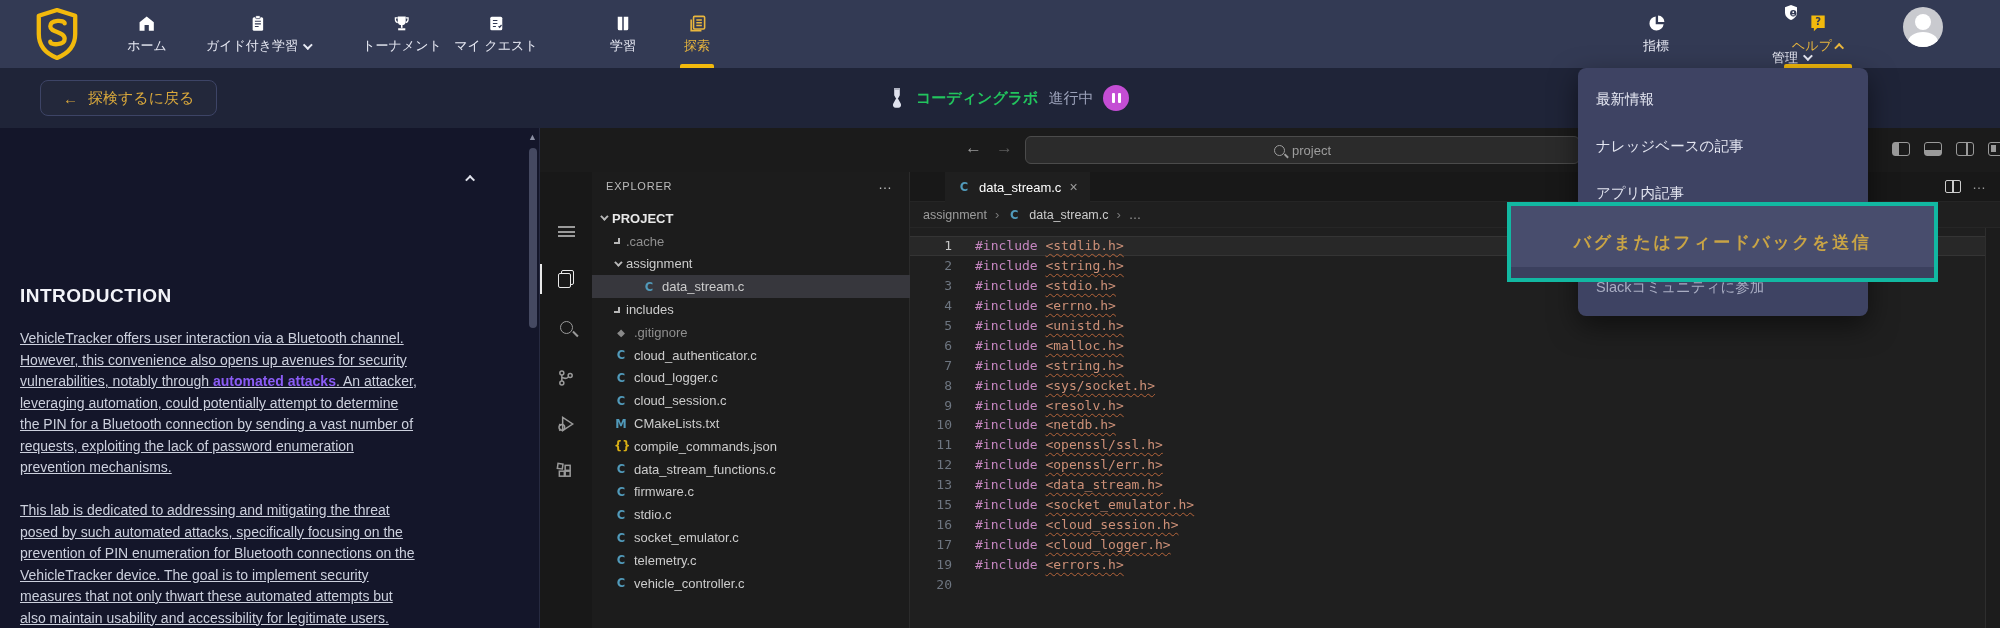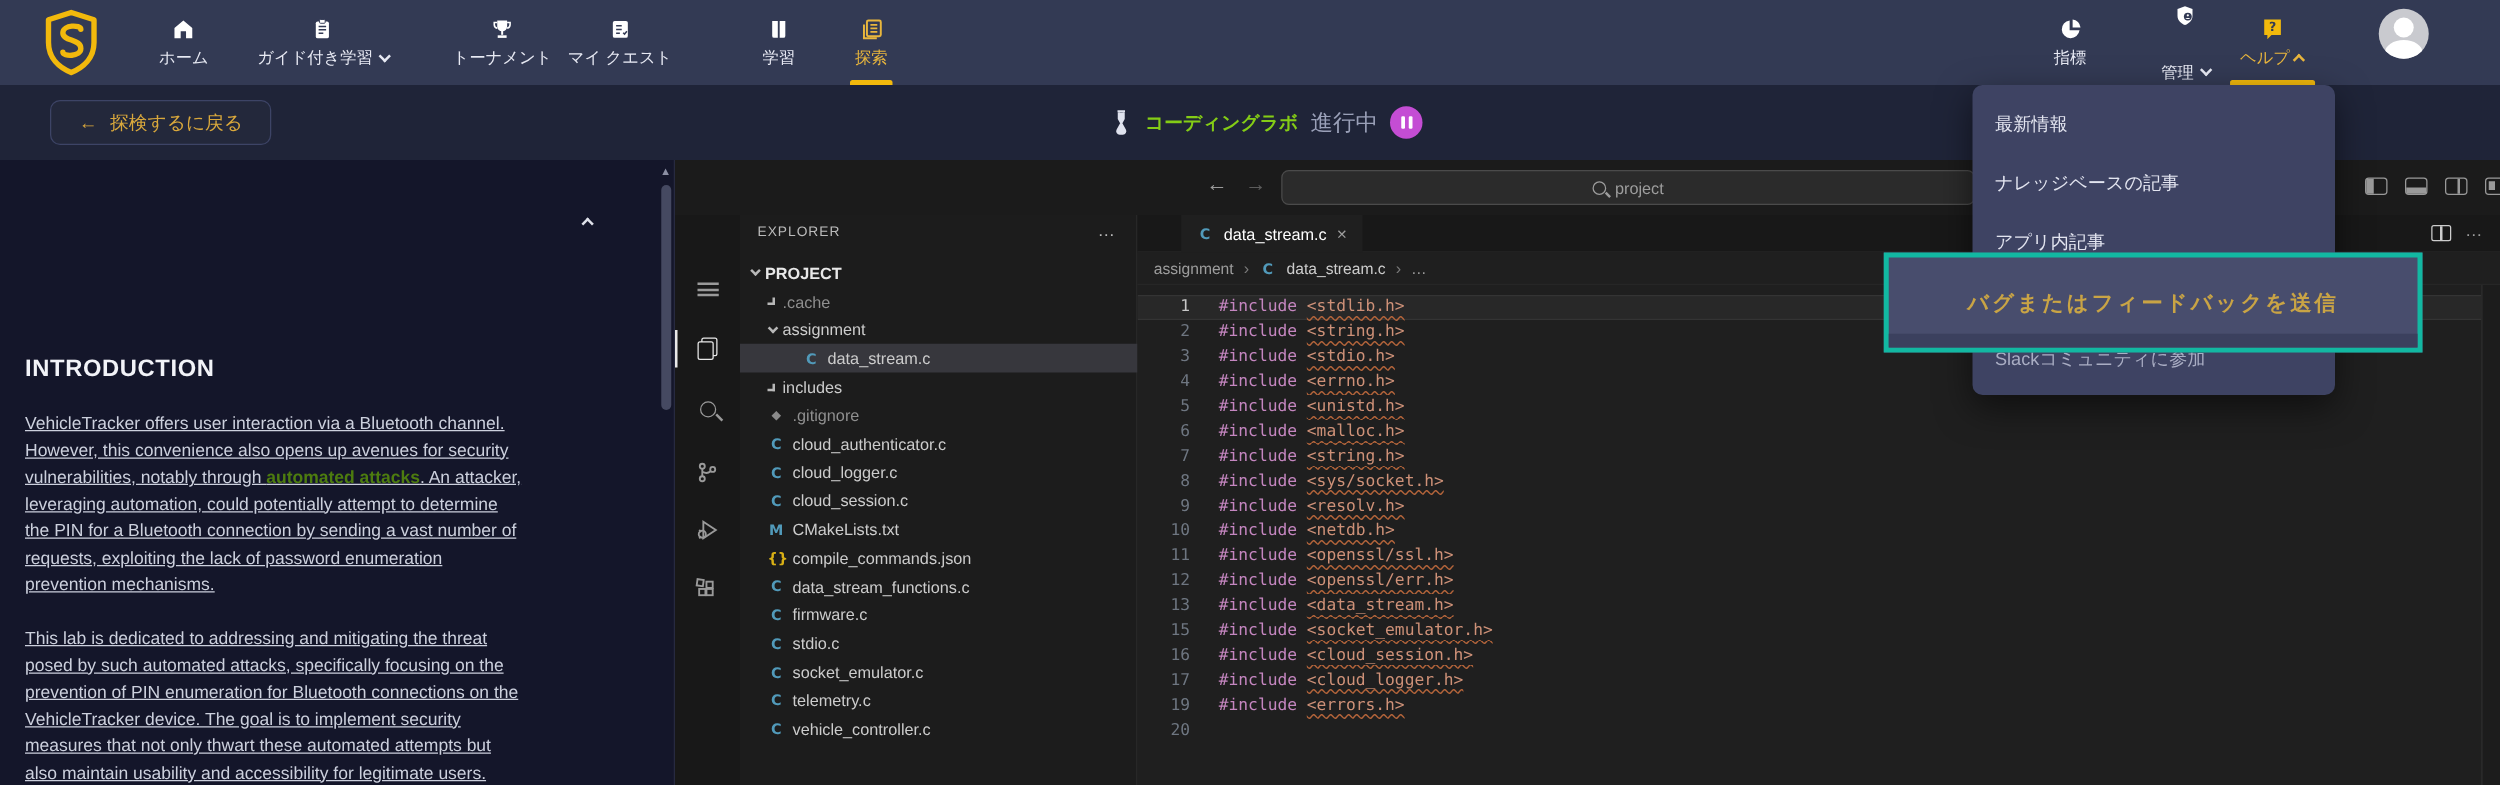--- a/index.html
+++ b/index.html
@@ -26,33 +26,33 @@
   .avatar .head { position:absolute; left:12px; top:7px; width:16px; height:16px; border-radius:50%; background:#fff; }
   .avatar .body { position:absolute; left:5px; top:25px; width:30px; height:20px; border-radius:50% 50% 0 0; background:#fff; }
 
   
   .subheader { position:absolute; left:0; top:68px; width:2000px; height:60px; background:#1f2438; }
   .back-btn { position:absolute; left:40px; top:12px; height:36px; padding:0 22px;
     display:flex; align-items:center; gap:10px; color:#d9a83c; font-size:15px;
     border:1px solid #3d4466; border-radius:8px; background:rgba(255,255,255,0.02); cursor:pointer; white-space:nowrap; }
   .lab-status { position:absolute; left:888px; top:0; height:60px; display:flex; align-items:center; gap:10px; }
   .lab-status .flask { width:18px; height:20px; }
-  .lab-status .t1 { color:#84cc16; font-weight:bold; font-size:15px; white-space:nowrap; }
-  .lab-status .t2 { color:#9aa0b8; font-size:18px; white-space:nowrap; }
+  .lab-status .t1 { color:#22c55e; font-weight:bold; font-size:15px; white-space:nowrap; }
+  .lab-status .t2 { color:#9aa0b8; font-size:15px; white-space:nowrap; }
   .pause-btn { width:26px; height:26px; border-radius:50%; background:#c44dd4; position:relative; cursor:pointer; }
   .pause-btn i { position:absolute; top:8px; width:3px; height:10px; background:#fff; border-radius:1px; }
   .pause-btn i.l { left:9px; } .pause-btn i.r { left:15px; }
 
   
   .left-panel { position:absolute; left:0; top:128px; width:540px; height:500px; background:#14162a; border-right:1px solid #272a40; }
   .lp-h { position:absolute; left:20px; color:#f2f3f8; font-size:19px; font-weight:bold; letter-spacing:0.5px; }
   .lp-collapse { position:absolute; left:468px; top:40px; color:#dfe1ea; }
   .lp-collapse .chev { border-color:#dfe1ea; }
   .lp-body { position:absolute; left:20px; width:478px; color:#ccd0dd; font-size:14px; line-height:21.5px; white-space:pre-line;text-decoration:underline; }
-  .lp-body b { color:#4d7c0f; }
+  .lp-body b { color:#8b5cf6; }
   .lp-scroll { position:absolute; left:526px; top:128px; width:14px; height:500px; }
   .lp-scroll .arr { position:absolute; left:2px; top:4px; color:#8b8fa3; font-size:9px; }
   .lp-scroll .thumb { position:absolute; left:3px; top:20px; width:8px; height:180px; background:#454961; border-radius:4px; }
 
   
   .vscode { position:absolute; left:540px; top:128px; width:1460px; height:500px; background:#1f1f1f; }
   .titlebar { position:absolute; left:0; top:0; width:1460px; height:44px; background:#1b1b1b; }
   .hist-arrows { position:absolute; left:425px; top:10px; font-size:17px; letter-spacing:14px; color:#9a9a9a; }
   .hist-arrows .fwd { color:#5c5c5c; }
   .cmd-center { position:absolute; left:485px; top:8px; width:555px; height:28px; background:#2b2b2b;
@@ -218,21 +218,21 @@
           <span class="nico">
             <svg viewBox="0 0 24 24" width="19" height="19">
               <path d="M11 3a9 9 0 1 0 10 10H11z" fill="#fff"></path>
               <path d="M14 2a9 9 0 0 1 8 8h-8z" fill="#fff"></path>
             </svg>
           </span>
           <span class="nlabel">
             <span>指標</span>
           </span>
         </div>
-        <div class="nav-item" style="left: 1748px; gap: 27px;">
+        <div class="nav-item" style="left: 1791px; gap: 27px;">
           <span class="nico">
             <svg viewBox="0 0 24 24" width="18" height="19">
               <path d="M12 2l8 3v7c0 5-3.5 8-8 10-4.5-2-8-5-8-10V5z" fill="#fff"></path>
               <circle cx="15" cy="13" r="4.2" fill="#333a54"></circle>
               <circle cx="15" cy="11.6" r="1.2" fill="#fff"></circle>
               <path d="M12.6 15.6c.4-1.5 4.4-1.5 4.8 0z" fill="#fff"></path>
             </svg>
           </span>
           <span class="nlabel">
             <span>管理</span>

